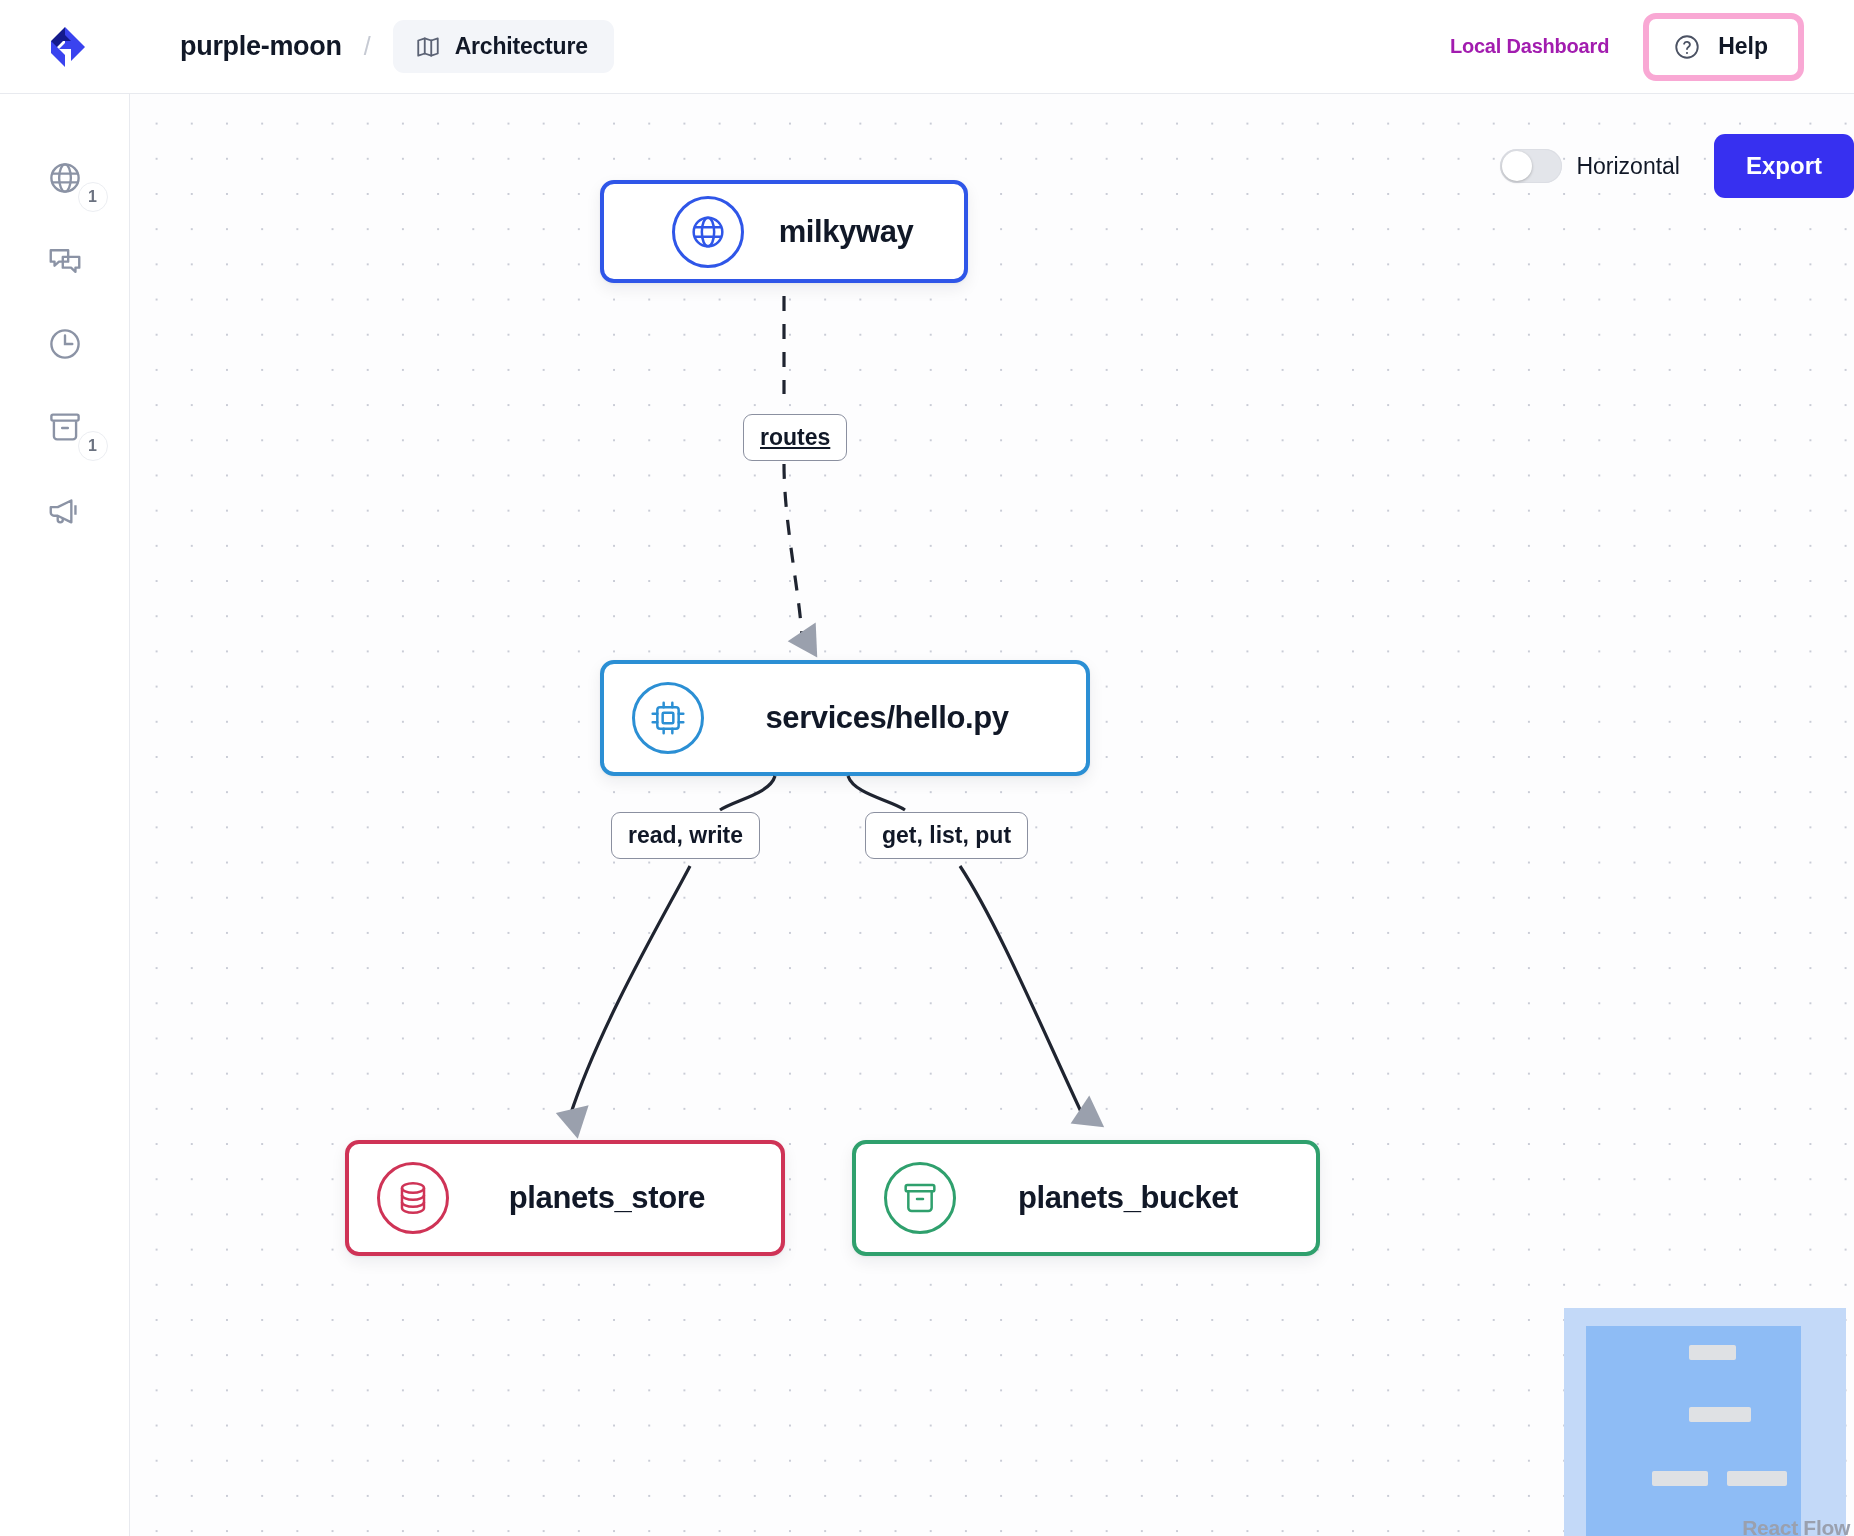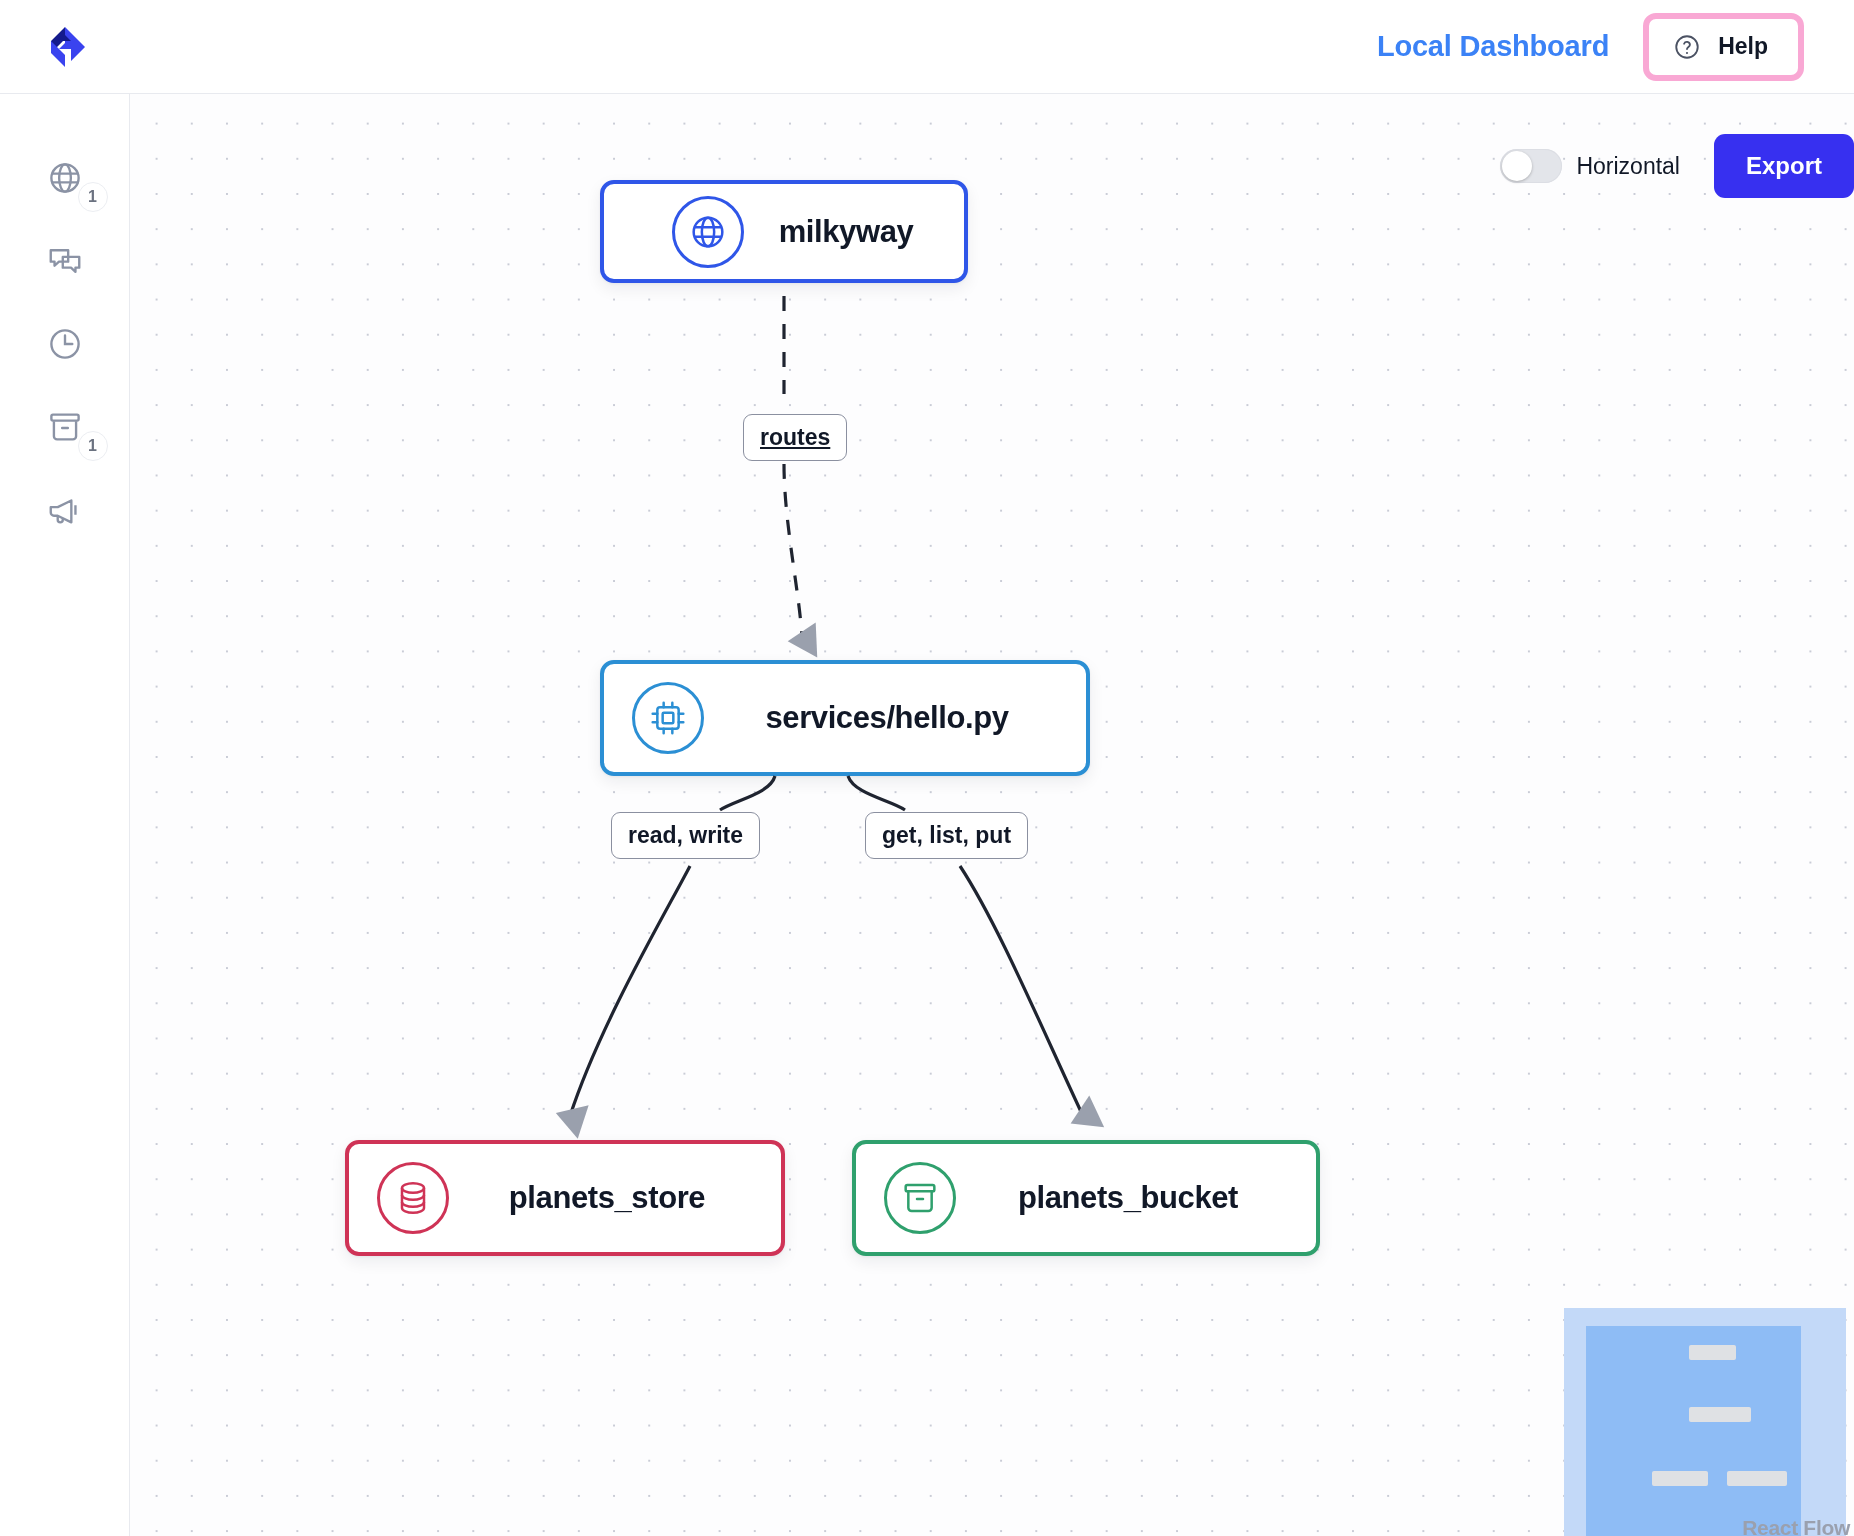--- a/index.html
+++ b/index.html
@@ -28,21 +28,21 @@
   .tab-arch {
     display: flex; align-items: center; gap: 14px;
     background: #f3f5f9; border-radius: 11px;
     padding: 13px 26px 13px 22px;
   }
   .tab-arch .label { font-size: 23px; font-weight: 700; color: #111827; letter-spacing: -0.2px; }
   .header-right {
     margin-left: auto; display: flex; align-items: center;
     gap: 34px; padding-right: 50px;
   }
-  .dash-title { font-size: 29px; font-weight: 700; color: #3b82f6; letter-spacing: -0.2px; }
+  .dash-title { font-size: 20px; font-weight: 700; color: #a21caf; letter-spacing: -0.2px; }
   .help-btn {
     display: flex; align-items: center; gap: 17px;
     border: 6px solid #f9a8d4; border-radius: 13px;
     padding: 14px 30px 14px 24px; background: #fff;
   }
   .help-btn .label { font-size: 23px; font-weight: 700; color: #111827; }
 
   
   .sidebar {
     position: absolute; top: 94px; left: 0; width: 130px; height: 1442px;
@@ -169,20 +169,32 @@
 <div id="app">
 
   <div class="header">
     <div class="logo-wrap">
       <svg width="48" height="48" viewBox="0 0 48 48">
         <path d="M24 4 L44 24 L30 38 L30 26 L18 26 L24 20 Z" fill="#3a43ef"></path>
         <path d="M24 4 L10 18 L10 30 L22 18 L30 18 L24 12 Z" fill="#141a8c"></path>
         <path d="M10 18 L24 32 L24 44 L10 30 Z" fill="#3a43ef"></path>
       </svg>
     </div>
+    <div class="header-left">
+      <span class="proj-name">purple-moon</span>
+      <span class="slash">/</span>
+      <div class="tab-arch">
+        <svg width="26" height="26" viewBox="0 0 24 24" fill="none" stroke="#5b6274" stroke-width="1.7" stroke-linecap="round" stroke-linejoin="round">
+          <path d="M9 4 L3 6 V20 L9 18 L15 20 L21 18 V4 L15 6 Z"></path>
+          <path d="M9 4 V18"></path>
+            <path d="M15 6 V20"></path>
+        </svg>
+        <span class="label">Architecture</span>
+      </div>
+    </div>
     <div class="header-right">
       <span class="dash-title">Local Dashboard</span>
       <div class="help-btn">
         <svg width="28" height="28" viewBox="0 0 24 24" fill="none" stroke="#4b5263" stroke-width="1.6">
           <circle cx="12" cy="12" r="9.2"></circle>
           <path d="M9.5 9.2a2.6 2.6 0 0 1 5 .9c0 1.7-2.5 2-2.5 3.6" stroke-linecap="round"></path>
           <circle cx="12" cy="17.2" r="0.9" fill="#4b5263" stroke="none"></circle>
         </svg>
         <span class="label">Help</span>
       </div>

